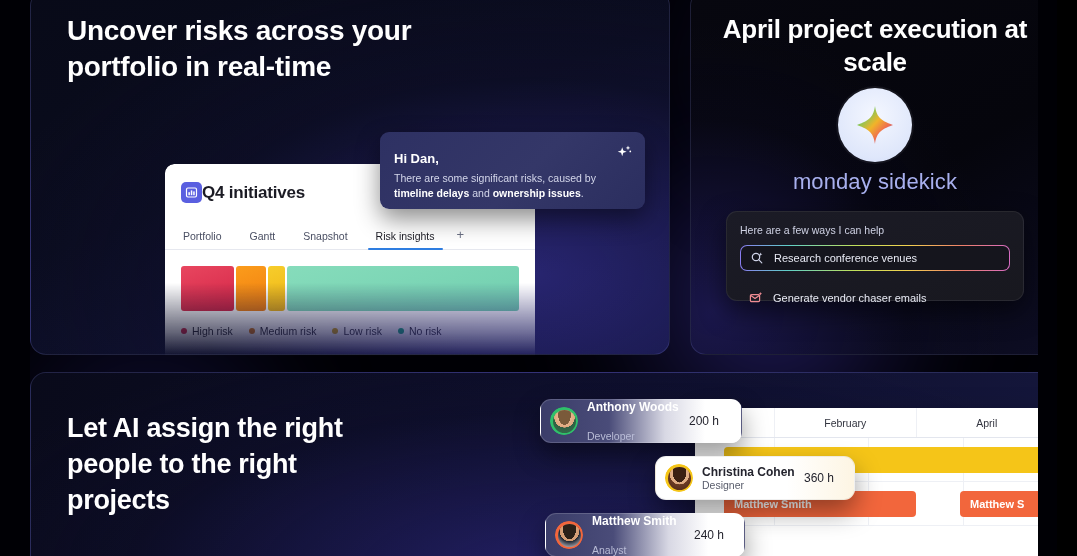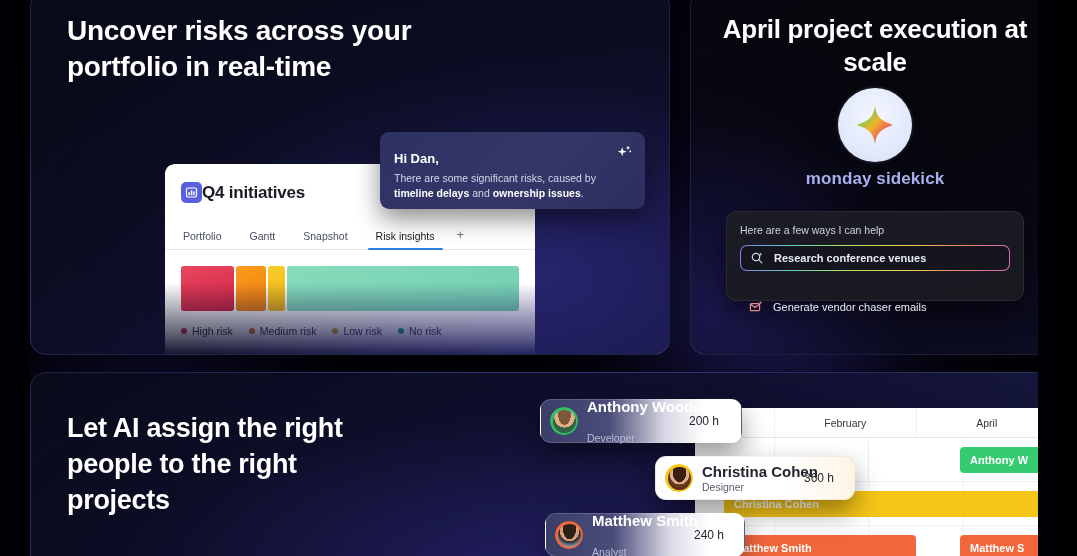--- a/index.html
+++ b/index.html
@@ -123,21 +123,21 @@
   
   #sk-logo-wrap { position: absolute; left: 147px; top: 97px; width: 74px; height: 74px; }
   #sk-logo {
     width: 74px; height: 74px; border-radius: 50%;
     background: radial-gradient(circle at 50% 38%, #f4f7ff 0%, #dfe7fb 70%, #cfdaf7 100%);
     display: flex; align-items: center; justify-content: center;
     box-shadow: 0 0 0 2px rgba(255,255,255,0.06);
   }
   #sk-wordmark {
     position: absolute; left: 18px; top: 178px; width: 332px; text-align: center;
-    color: #a8b0ee; font-size: 17px; font-weight: 700; letter-spacing: 0.1px;
+    color: #a8b0ee; font-size: 22px; font-weight: 400; letter-spacing: 0.1px;
   }
 
   
   #sk-panel {
     position: absolute; left: 35px; top: 220px; width: 298px; height: 90px;
     background: linear-gradient(160deg, #1b1b26 0%, #18181f 100%);
     border-radius: 11px;
     border: 1px solid rgba(255,255,255,0.07);
     padding: 12px 13px;
     box-shadow: 0 10px 26px rgba(0,0,0,0.5);
@@ -149,22 +149,21 @@
     color: #e8eaf4; font-size: 11px;
   }
   .sk-row.highlight {
     background: #15151d;
     border: 1.2px solid transparent;
     background-image:
       linear-gradient(#15151d, #15151d),
       linear-gradient(92deg, #8a7bf0 0%, #5fd0c8 18%, #bfe05c 42%, #f3d24f 62%, #ef7f6a 82%, #d66cc4 100%);
     background-origin: border-box;
     background-clip: padding-box, border-box;
-    margin-bottom: 23px;
-    font-weight: bold;
+    margin-bottom: 14px;
   }
   .sk-row .sk-ico { width: 14px; height: 14px; flex: 0 0 auto; display: flex;
                     align-items: center; justify-content: center; }
 
   
   #gantt {
     position: absolute; left: 695px; top: 408px; width: 363px; height: 164px;
     background: #ffffff;
     border-radius: 8px 8px 0 0;
     overflow: hidden;
@@ -199,21 +198,21 @@
     border: 1px solid rgba(255,255,255,0.16);
   }
   .person.light {
     background: linear-gradient(90deg, #ffffff 0%, #ffffff 66%, #fdf5e3 100%);
     border: 1px solid rgba(0,0,0,0.06);
   }
   .avatar { width: 28px; height: 28px; border-radius: 50%; flex: 0 0 auto;
             position: relative; overflow: hidden; }
   .avatar .ring { position: absolute; inset: 0; border-radius: 50%; }
   .p-meta { margin-left: 9px; display: flex; flex-direction: column; justify-content: center; min-width: 92px; }
-  .p-name { font-size: 15px; font-weight: 700; line-height: 1.2; white-space: nowrap; }
+  .p-name { font-size: 12px; font-weight: 700; line-height: 1.2; white-space: nowrap; }
   .p-role { font-size: 10.5px; line-height: 1.2; white-space: nowrap; }
   .person.dark .p-name { color: #ffffff; }
   .person.dark .p-role { color: #b9bcd6; margin-top: 16px; }
   .person.light .p-name { color: #24242e; }
   .person.light .p-role { color: #585c6b; }
   .p-hours { font-size: 12px; color: #24242e; font-weight: 500;
              margin-left: 10px; padding-right: 29px; white-space: nowrap; }
 
   .vignette-left {
     position: absolute; left: 0; top: 0; width: 30px; height: 556px;
@@ -349,29 +348,20 @@
     <h2 class="headline" id="assign-headline">Let AI assign the right people to the right projects</h2>
   </section>
 
   <div id="gantt">
     <div class="g-head">
       <div class="g-cell-lead"></div>
       <div class="g-col">February</div>
       <div class="g-col">April</div>
     </div>
 
-    <div class="g-row">
-      <div class="g-grid">
-          <span></span>
-          <span></span>
-          <span></span>
-          <span></span>
-        </div>
-      <div class="g-bar" style="left:73%; width:32%; background:#35cc71;">Anthony W</div>
-    </div>
 
     <div class="g-row">
       <div class="g-grid">
           <span></span>
           <span></span>
           <span></span>
           <span></span>
         </div>
       <div class="g-bar" style="left:8%; width:97%; background:#f5c518;">Christina Cohen</div>
     </div>

